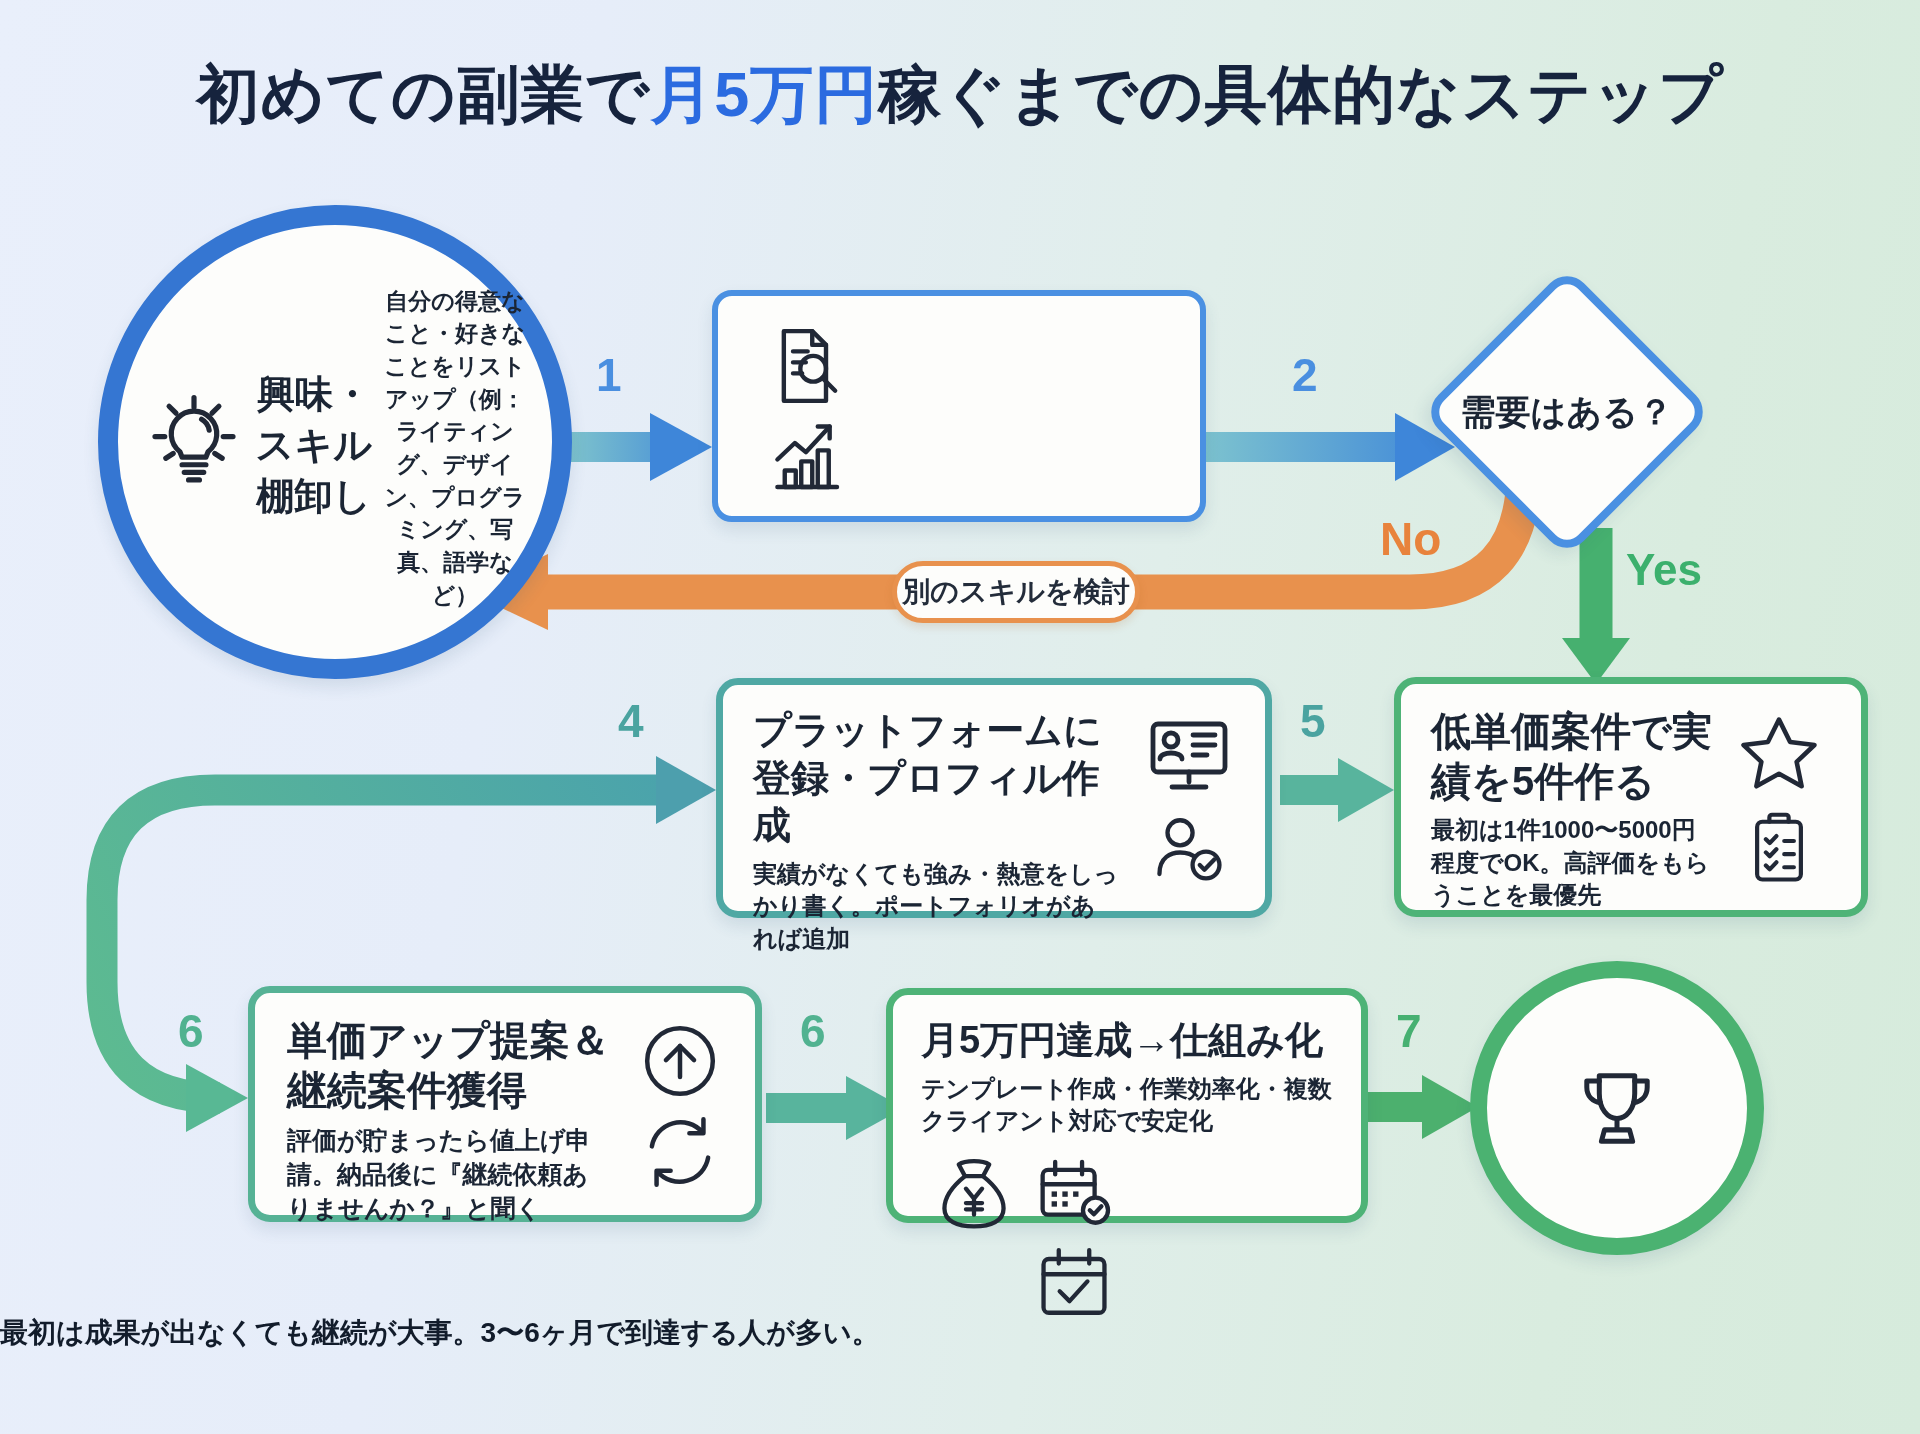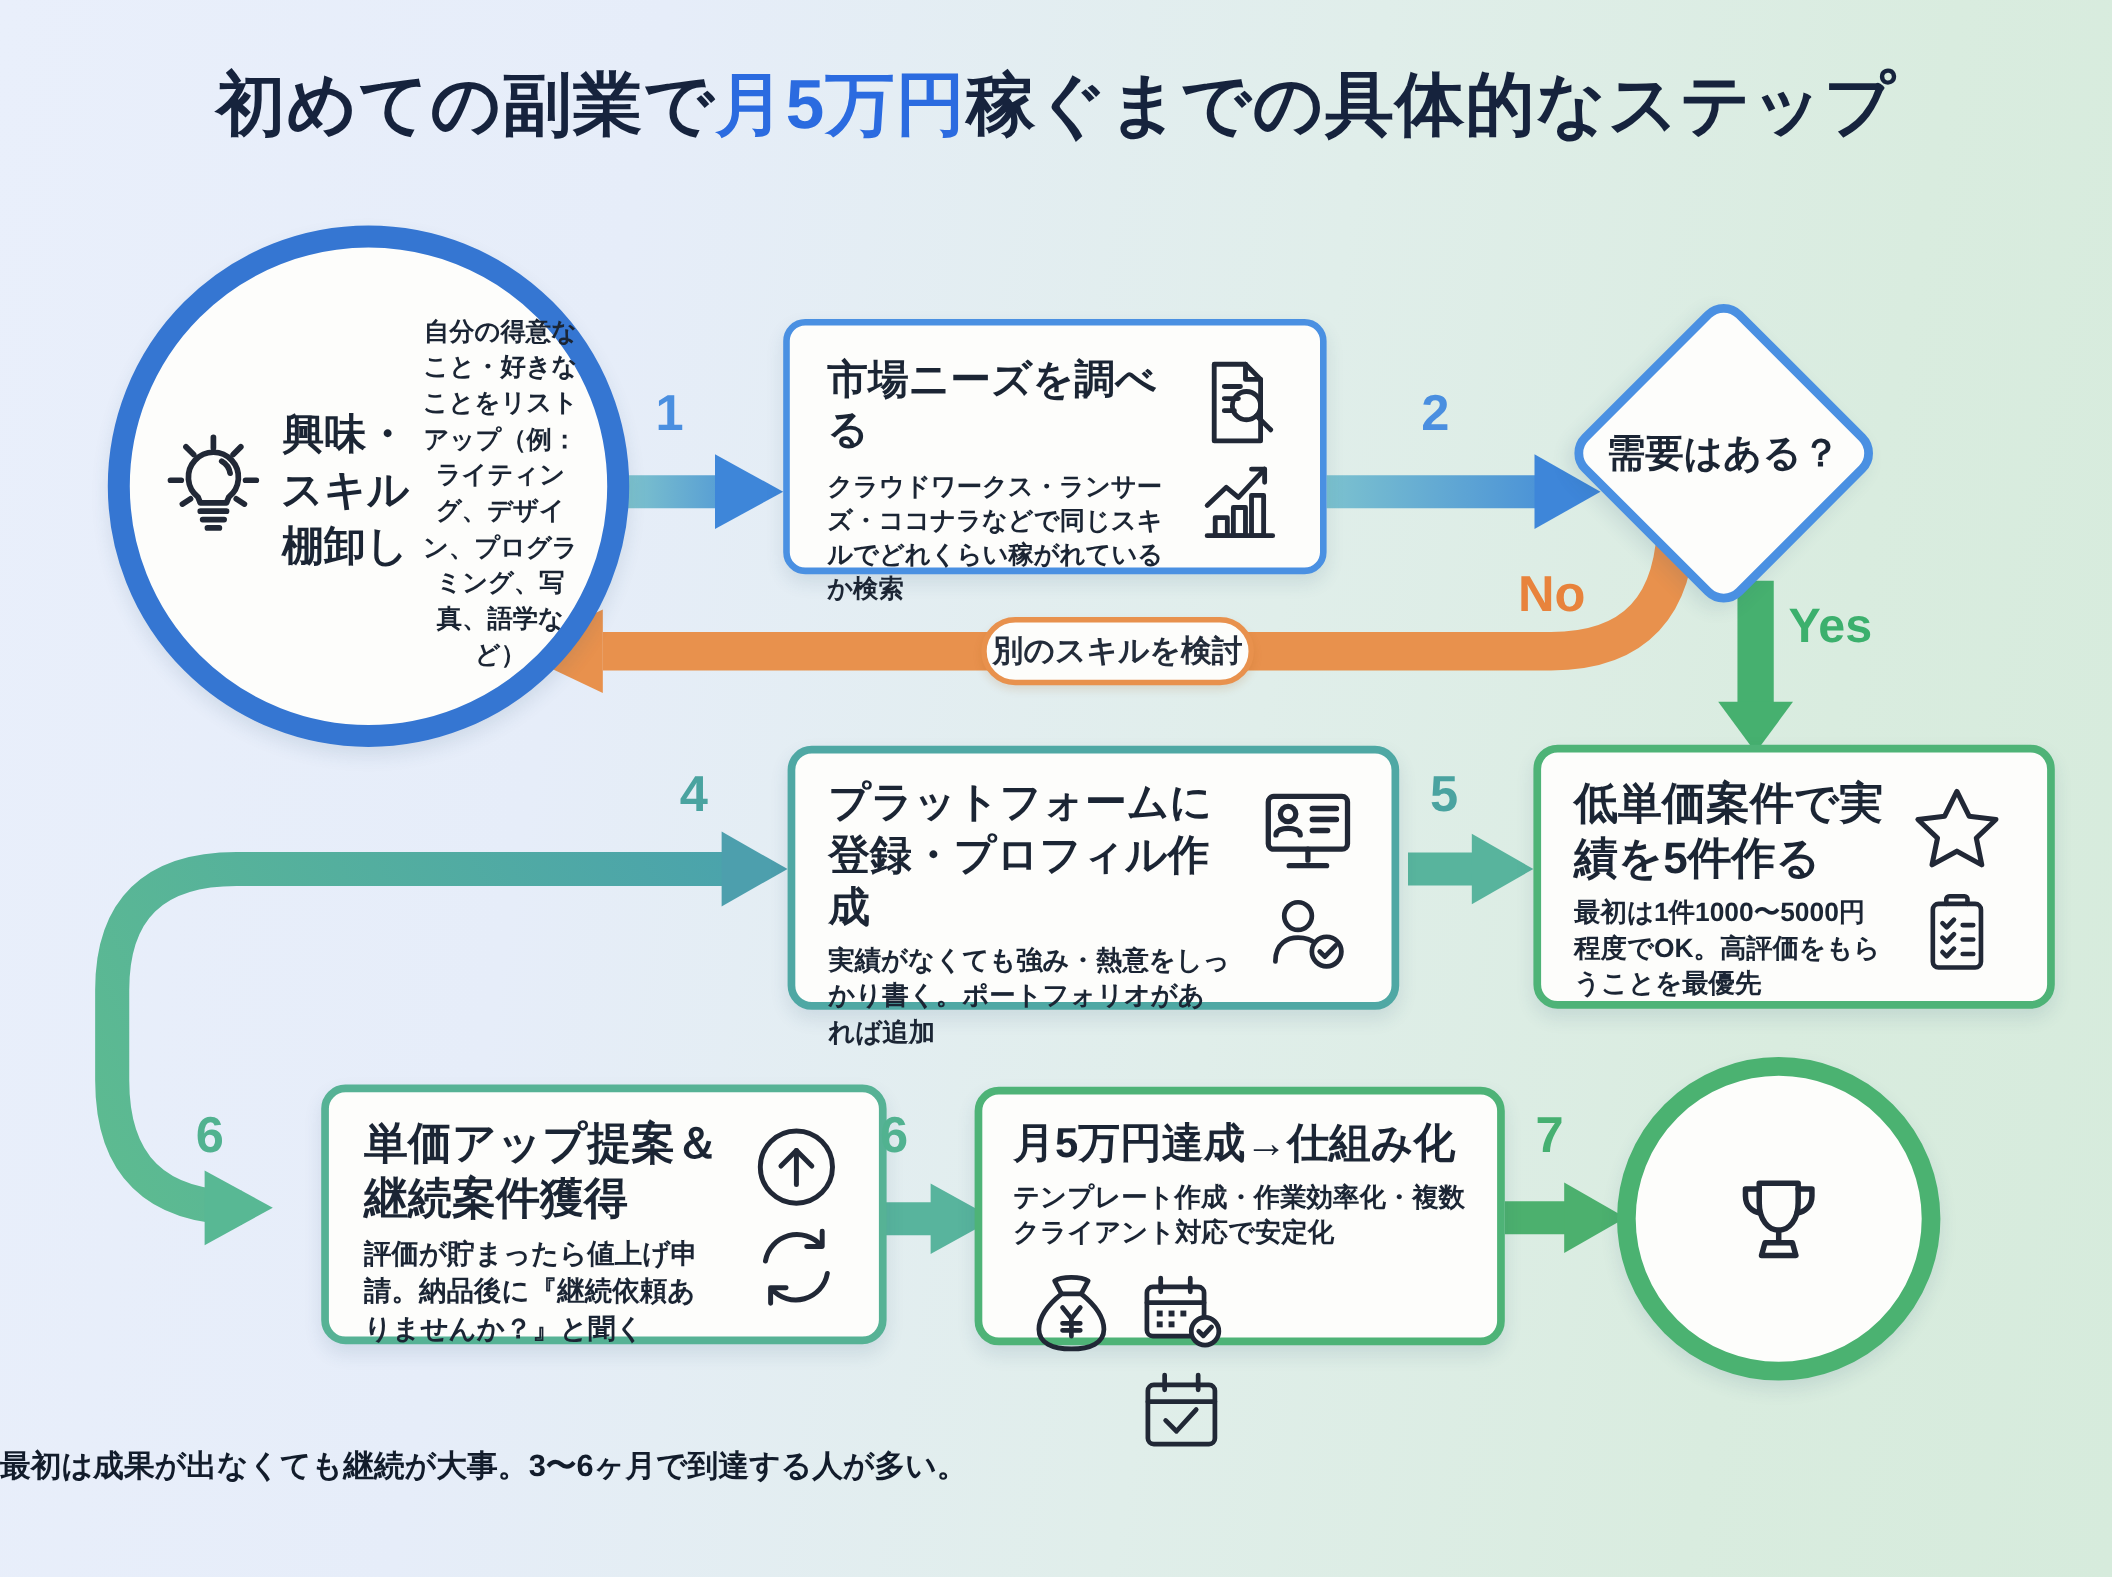--- a/index.html
+++ b/index.html
@@ -39,21 +39,21 @@
   .iconcol{display:flex;flex-direction:column;align-items:center;justify-content:space-around;flex:none;}
   #box-market{left:712px;top:290px;width:494px;height:232px;border:6px solid #4a90e2;border-radius:20px;padding:26px 24px 22px 34px;}
   #box-market .n-title{font-size:37px;}
   #box-market .n-desc{font-size:23px;}
   #box-platform{left:716px;top:678px;width:556px;height:240px;border:7px solid #4fa8a4;padding:22px 20px 20px 30px;}
   #box-platform .n-title{font-size:38px;}
   #box-platform .n-desc{font-size:24px;margin-top:8px;}
   #box-firstjobs{left:1394px;top:677px;width:474px;height:240px;border:7px solid #4eb377;padding:22px 30px 18px 30px;}
   #box-firstjobs .n-title{font-size:40px;}
   #box-firstjobs .n-desc{font-size:24px;margin-top:8px;}
-  #box-priceup{left:248px;top:986px;width:514px;height:236px;border:7px solid #56b295;padding:22px 22px 18px 32px;margin-left:44px;}
+  #box-priceup{left:248px;top:986px;width:514px;height:236px;border:7px solid #56b295;padding:22px 22px 18px 32px;}
   #box-priceup .n-title{font-size:40px;}
   #box-priceup .n-desc{font-size:25px;margin-top:8px;}
   #box-systemize{left:886px;top:988px;width:482px;height:235px;border:7px solid #4eb377;padding:22px 18px 16px 28px;flex-direction:column;}
   #box-systemize .n-title{font-size:38px;}
   #box-systemize .n-desc{font-size:24px;margin-top:8px;}
   #box-systemize .icongrid{flex:none;width:196px;display:flex;flex-wrap:wrap;justify-content:flex-end;align-content:space-around;gap:4px 14px;}
   
   #diamond-demand{
     left:1464px;top:309px;width:206px;height:206px;
     border:8px solid #4a90e2;border-radius:24px;transform:rotate(45deg);
@@ -148,24 +148,20 @@
       <path d="M17.5 28.5 A10.5 10.5 0 1 1 30.5 28.5 L29.5 31 H18.5 Z"></path>
       <path d="M27.5 13.5 A7 7 0 0 1 31 18.5"></path>
       <path d="M18.5 34.5 h11 M19.5 38 h9 M21.5 41.5 h5"></path>
       <path d="M24 3.5 v4.5 M12.5 7.5 l3.2 3.2 M35.5 7.5 l-3.2 3.2 M6 21.5 h4.5 M37.5 21.5 H42 M11 31.5 l3.4-2.2 M37 31.5 l-3.4-2.2"></path>
     </svg>
     <div class="n-title">興味・スキル棚卸し</div>
     <div class="n-desc">自分の得意なこと・好きなことをリストアップ（例：ライティング、デザイン、プログラミング、写真、語学など）</div>
   </div>
 
   <div class="node box" id="box-market">
-    <div class="txt">
-      <div class="n-title">市場ニーズを調べる</div>
-      <div class="n-desc">クラウドワークス・ランサーズ・ココナラなどで同じスキルでどれくらい稼がれているか検索</div>
-    </div>
     <div class="iconcol" style="width:104px;">
       <svg class="ic" width="88" height="88" viewBox="0 0 48 48">
         <path d="M13 5 h15.5 L36 12.5 V43 H13 Z"></path>
           <path d="M28.5 5 v7.5 H36"></path>
         <path d="M18 16 h8 M18 22 h7 M18 28 h5"></path>
         <circle cx="29" cy="25.5" r="7"></circle>
           <path d="M34 30.5 l7 7"></path>
       </svg>
       <svg class="ic" width="88" height="88" viewBox="0 0 48 48">
         <path d="M9.5 42 H42"></path>

